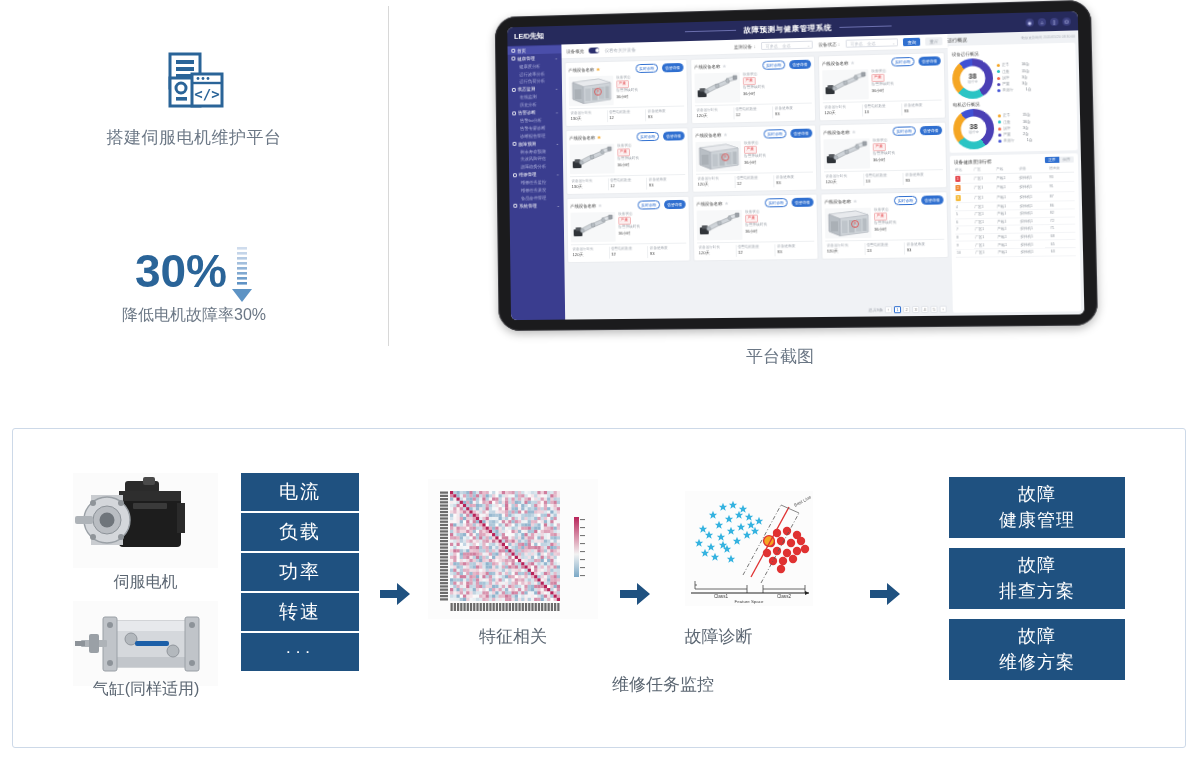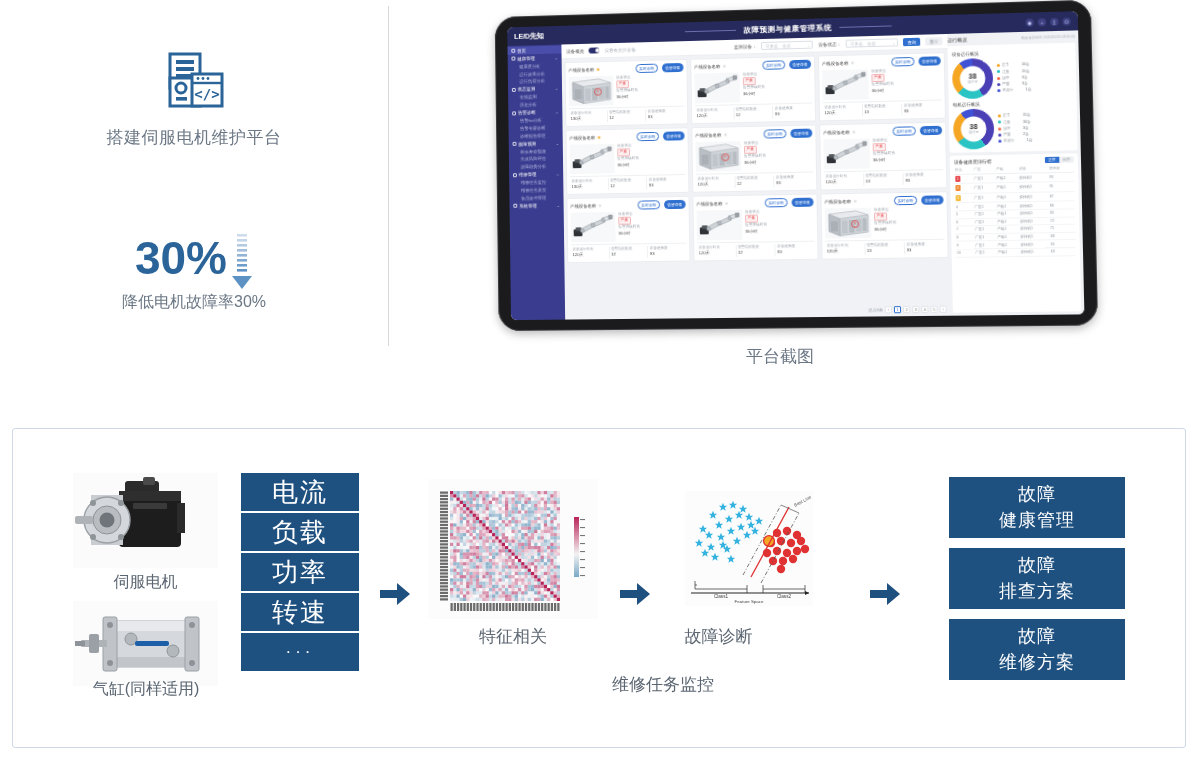--- a/index.html
+++ b/index.html
@@ -25,21 +25,21 @@
   .stats-col {
     position:absolute; left:0; top:0; width:388px; height:360px;
   }
   .stat-block { position:absolute; width:388px; text-align:center; }
   .stat-block.a { top:52px; }
   .stat-block.b { top:230px; }
 
   .platform-icon { width:64px; height:60px; margin:0 auto 14px auto; display:block; }
   .stat-caption { font-size:17px; color:#6b7785; letter-spacing:.5px; }
 
-  .pct-row { display:flex; align-items:flex-start; justify-content:center; gap:4px; height:58px; }
+  .pct-row { display:flex; align-items:flex-start; justify-content:center; gap:4px; height:58px;margin-top:13px; }
   .pct-num {
     font-size:46px; font-weight:bold; color:#2a6498; line-height:56px;
     font-family:"Liberation Sans","DejaVu Sans",sans-serif;
   }
   .down-arrow { width:22px; height:58px; display:block; margin-top:2px; }
   .stat-sub { font-size:16px; color:#6b7785; margin-top:4px; }
 
   
   .tablet-wrap { position:absolute; left:470px; top:0px; width:640px; height:380px; }
   .tablet-cap {
@@ -201,21 +201,21 @@
   .thumb { position:absolute; object-fit:contain; }
 
   .img-motor { left:60px; top:44px; width:145px; height:95px; }
   .cap-motor { position:absolute; left:60px; top:143px; width:145px; text-align:center; font-size:16px; color:#5b6672; }
   .img-cyl   { left:60px; top:172px; width:145px; height:85px; }
   .cap-cyl   { position:absolute; left:48px; top:250px; width:170px; text-align:center; font-size:16px; color:#5b6672; }
   .sig-stack { position:absolute; left:228px; top:44px; width:118px; display:flex; flex-direction:column; gap:2px; }
   .sig-box {
     background:#1f5180; color:#fff; height:38px;
     display:flex; align-items:center; justify-content:center;
-    font-size:26px; letter-spacing:2px;
+    font-size:19px; letter-spacing:2px;
   }
   .sig-box.dots { letter-spacing:4px; font-size:17px; }
 
   .arrow { position:absolute; width:34px; height:26px; }
   .arr1 { left:365px; top:152px; }
   .arr2 { left:605px; top:152px; }
   .arr3 { left:855px; top:152px; }
 
   .fig-heat { position:absolute; left:415px; top:50px; width:170px; height:140px; }
   .cap-heat { position:absolute; left:405px; top:196px; width:190px; text-align:center; font-size:17px; color:#5b6672; }

